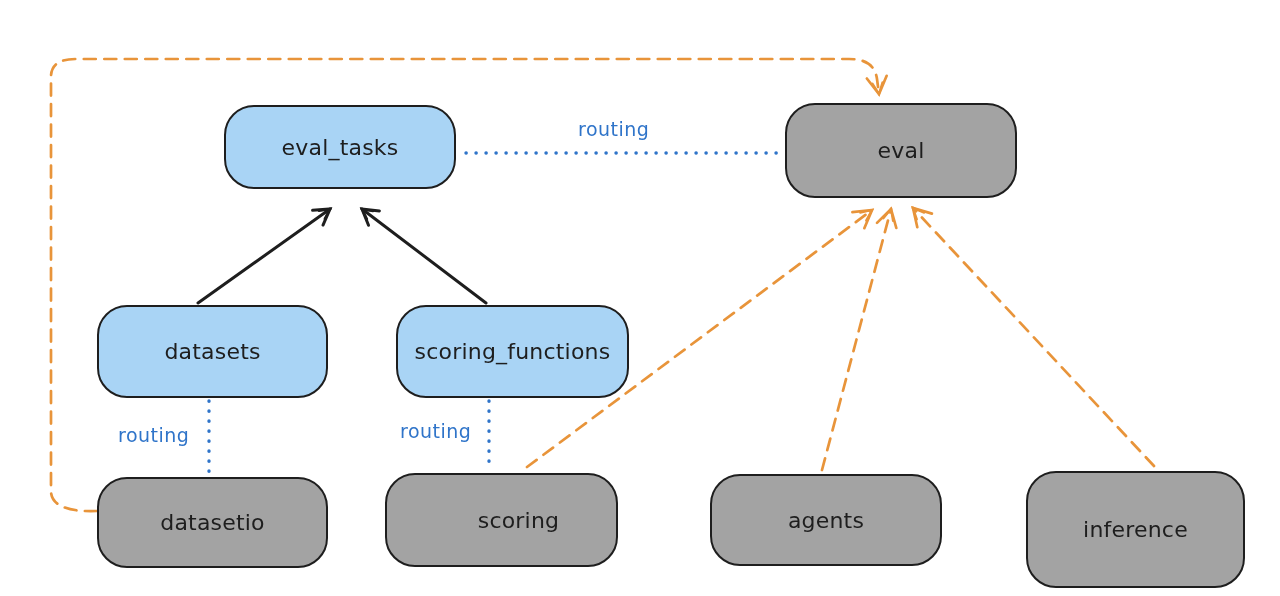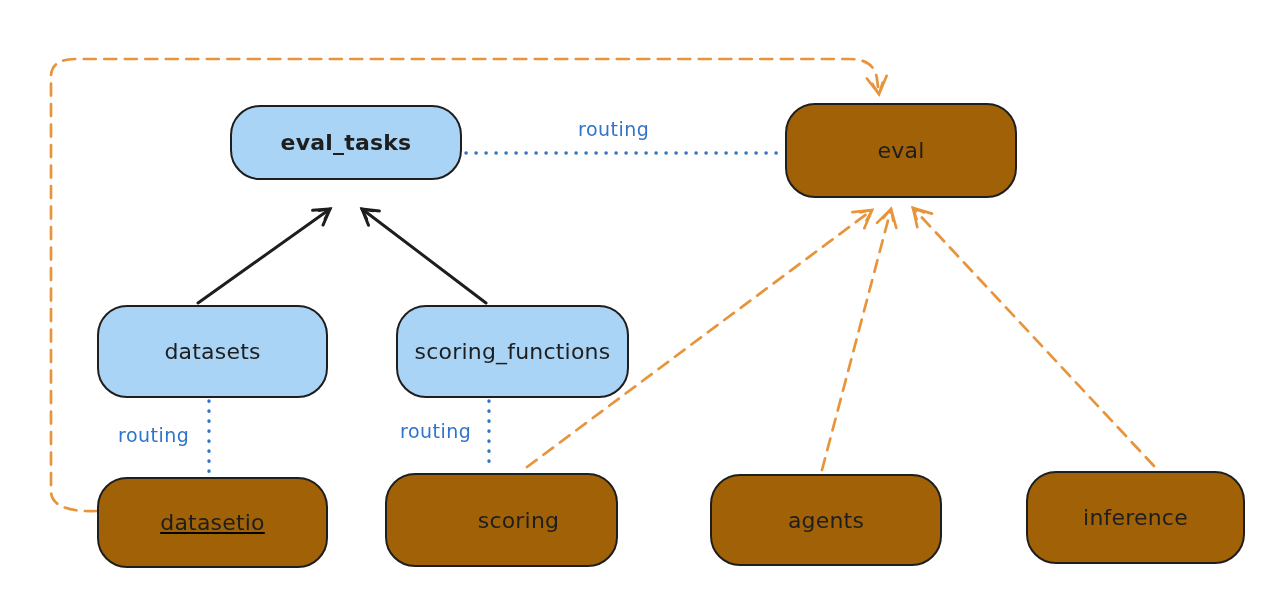--- a/index.html
+++ b/index.html
@@ -46,44 +46,44 @@
   .node {
     position: absolute;
     box-sizing: border-box;
     border: 2.7px solid #1e1e1e;
     border-radius: 30px;
     display: flex;
     align-items: center;
     justify-content: center;
   }
   .node.blue  { background: #a9d4f5; }
-  .node.green { background: #a16207; }
+  .node.green { background: #a3a3a3; }
   .node-label {
     font-size: 22px;
     color: #1e1e1e;
     white-space: nowrap;
     letter-spacing: 0.2px;
   }
   .edge-label {
     position: absolute;
     font-size: 19px;
     font-weight: 400;
     color: #2f74c9;
     white-space: nowrap;
     letter-spacing: 0.5px;
   }
   
-  #n-eval-tasks        { left: 230px;  top: 105px; width: 232px; height: 75px; font-weight: bold; }
+  #n-eval-tasks        { left: 224px;  top: 105px; width: 232px; height: 84px; }
   #n-eval              { left: 785px;  top: 103px; width: 232px; height: 95px; }
   #n-datasets          { left: 97px;   top: 305px; width: 231px; height: 93px; }
   #n-scoring-functions { left: 396px;  top: 305px; width: 233px; height: 93px; }
-  #n-datasetio         { left: 97px;   top: 477px; width: 231px; height: 91px; text-decoration: underline; }
+  #n-datasetio         { left: 97px;   top: 477px; width: 231px; height: 91px; }
   #n-scoring           { left: 385px;  top: 473px; width: 233px; height: 94px; padding-left: 34px; }
   #n-agents            { left: 710px;  top: 474px; width: 232px; height: 92px; }
-  #n-inference         { left: 1026px; top: 471px; width: 219px; height: 93px; }
+  #n-inference         { left: 1026px; top: 471px; width: 219px; height: 117px; }
   
   #el-top       { left: 578px; top: 118px; }
   #el-datasets  { left: 118px; top: 424px; }
   #el-scoring   { left: 400px; top: 420px; }
 </style>
 </head>
 <body>
 
 <div class="canvas">
 

